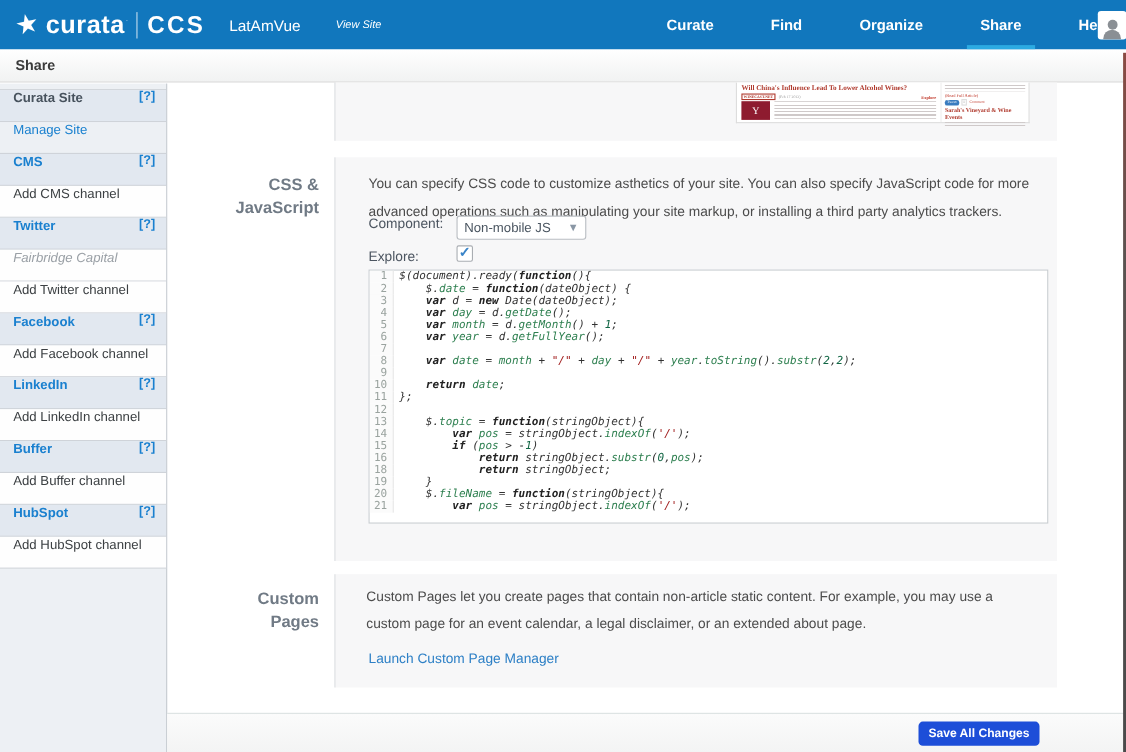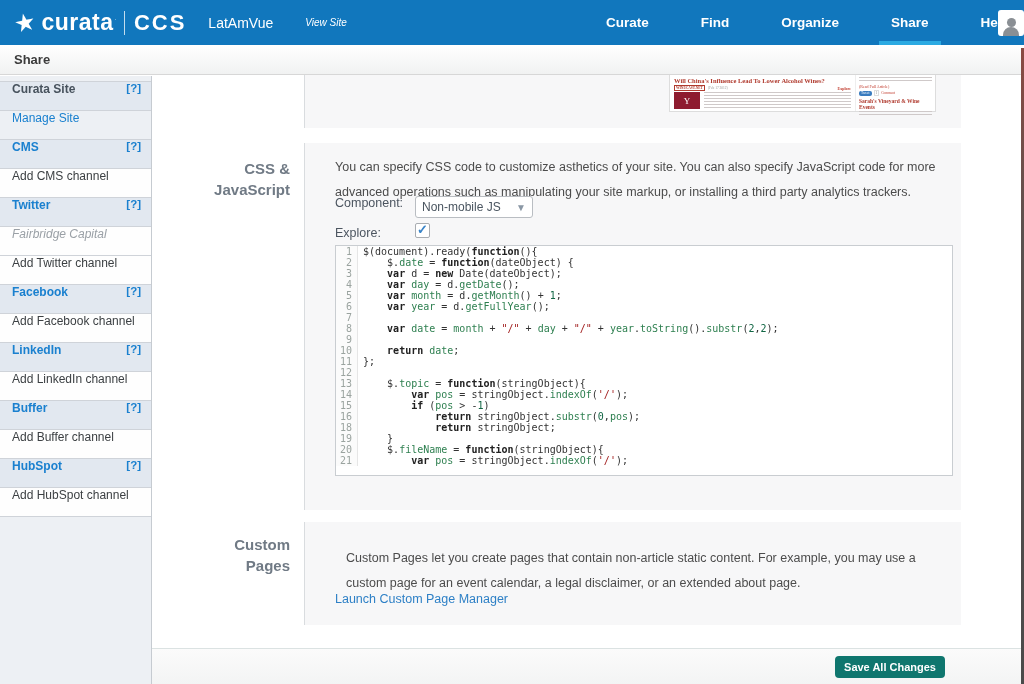--- a/index.html
+++ b/index.html
@@ -87,33 +87,33 @@
                      display:flex; align-items:center; justify-content:center; }
   #enable-checkbox::after { content:"✓"; color:#3a84c8; font-size:13px; font-weight:bold; margin-top:-2px; }
 
   
   #code-box { position:absolute; left:335px; top:245px; width:618px; height:231px; background:#fff;
               border:1px solid #c9cdd1; overflow:hidden;
               font-family:"DejaVu Sans Mono", monospace; font-size:10px; line-height:11px; }
   .cline { display:flex; white-space:pre; }
   .cnum { width:22px; flex:0 0 22px; text-align:right; padding-right:5px; color:#9aa39f;
           background:#fbfbfb; border-right:1px solid #e6e6e6; user-select:none; }
-  .ccode { padding-left:5px; color:#333; }
+  .ccode { padding-left:5px; color:#333;font-style:italic; }
   .ccode .k { font-weight:bold; color:#222; }
   .ccode .s { color:#a11d1d; }
   .ccode .g { color:#2d7f4f; }
   .ccode .n { color:#116644; }
 
   
   #custom-link { position:absolute; left:335px; top:592px; font-size:12.5px; color:#2e80c6; cursor:pointer; }
 
   
   #footer { left:152px; top:648px; width:872px; height:36px; background:linear-gradient(#fbfbfb,#f3f4f4);
             border-top:1px solid #dbe2e2; }
-  #save-btn { position:absolute; left:835px; top:656px; width:110px; height:22px; background:#0f766e;
+  #save-btn { position:absolute; left:835px; top:656px; width:110px; height:22px; background:#1d4ed8;
               border:none; border-radius:4px; color:#fff; font-size:11px; font-weight:bold;
               font-family:"Liberation Sans", sans-serif; cursor:pointer; }
   #edge-strip { left:1021px; top:48px; width:3px; height:636px;
                 background:linear-gradient(#8a4a42, #5a5250 30%, #4a4a4a); }
 </style>
 </head>
 <body>
 
 <div id="stage">
 
@@ -267,21 +267,21 @@
       <div class="cline"><span class="cnum">20</span><span class="ccode">    $.<span class="g">fileName</span> = <span class="k">function</span>(stringObject){</span></div>
       <div class="cline"><span class="cnum">21</span><span class="ccode">        <span class="k">var</span> <span class="g">pos</span> = stringObject.<span class="g">indexOf</span>(<span class="s">'/'</span>);</span></div>
     </div>
 
   <div class="panel" style="top:522px; height:103px;"></div>
   <div class="vline" style="top:522px; height:103px;"></div>
   <div class="sec-label" style="left:155px; top:534px;">
     <div>Custom</div>
     <div>Pages</div>
   </div>
-  <div class="desc" style="left:346px; top:530px; width:608px;margin-top:16px;">Custom Pages let you create pages that contain non-article static content. For example, you may use a custom page for an event calendar, a legal disclaimer, or an extended about page.</div>
+  <div class="desc" style="left:333px; top:530px; width:608px;">Custom Pages let you create pages that contain non-article static content. For example, you may use a custom page for an event calendar, a legal disclaimer, or an extended about page.</div>
   <div id="custom-link">Launch Custom Page Manager</div>
 
   <div id="footer" class="abs"></div>
   <button id="save-btn">Save All Changes</button>
 
   <div id="edge-strip" class="abs"></div>
 
 </div>
 
 </body></html>

